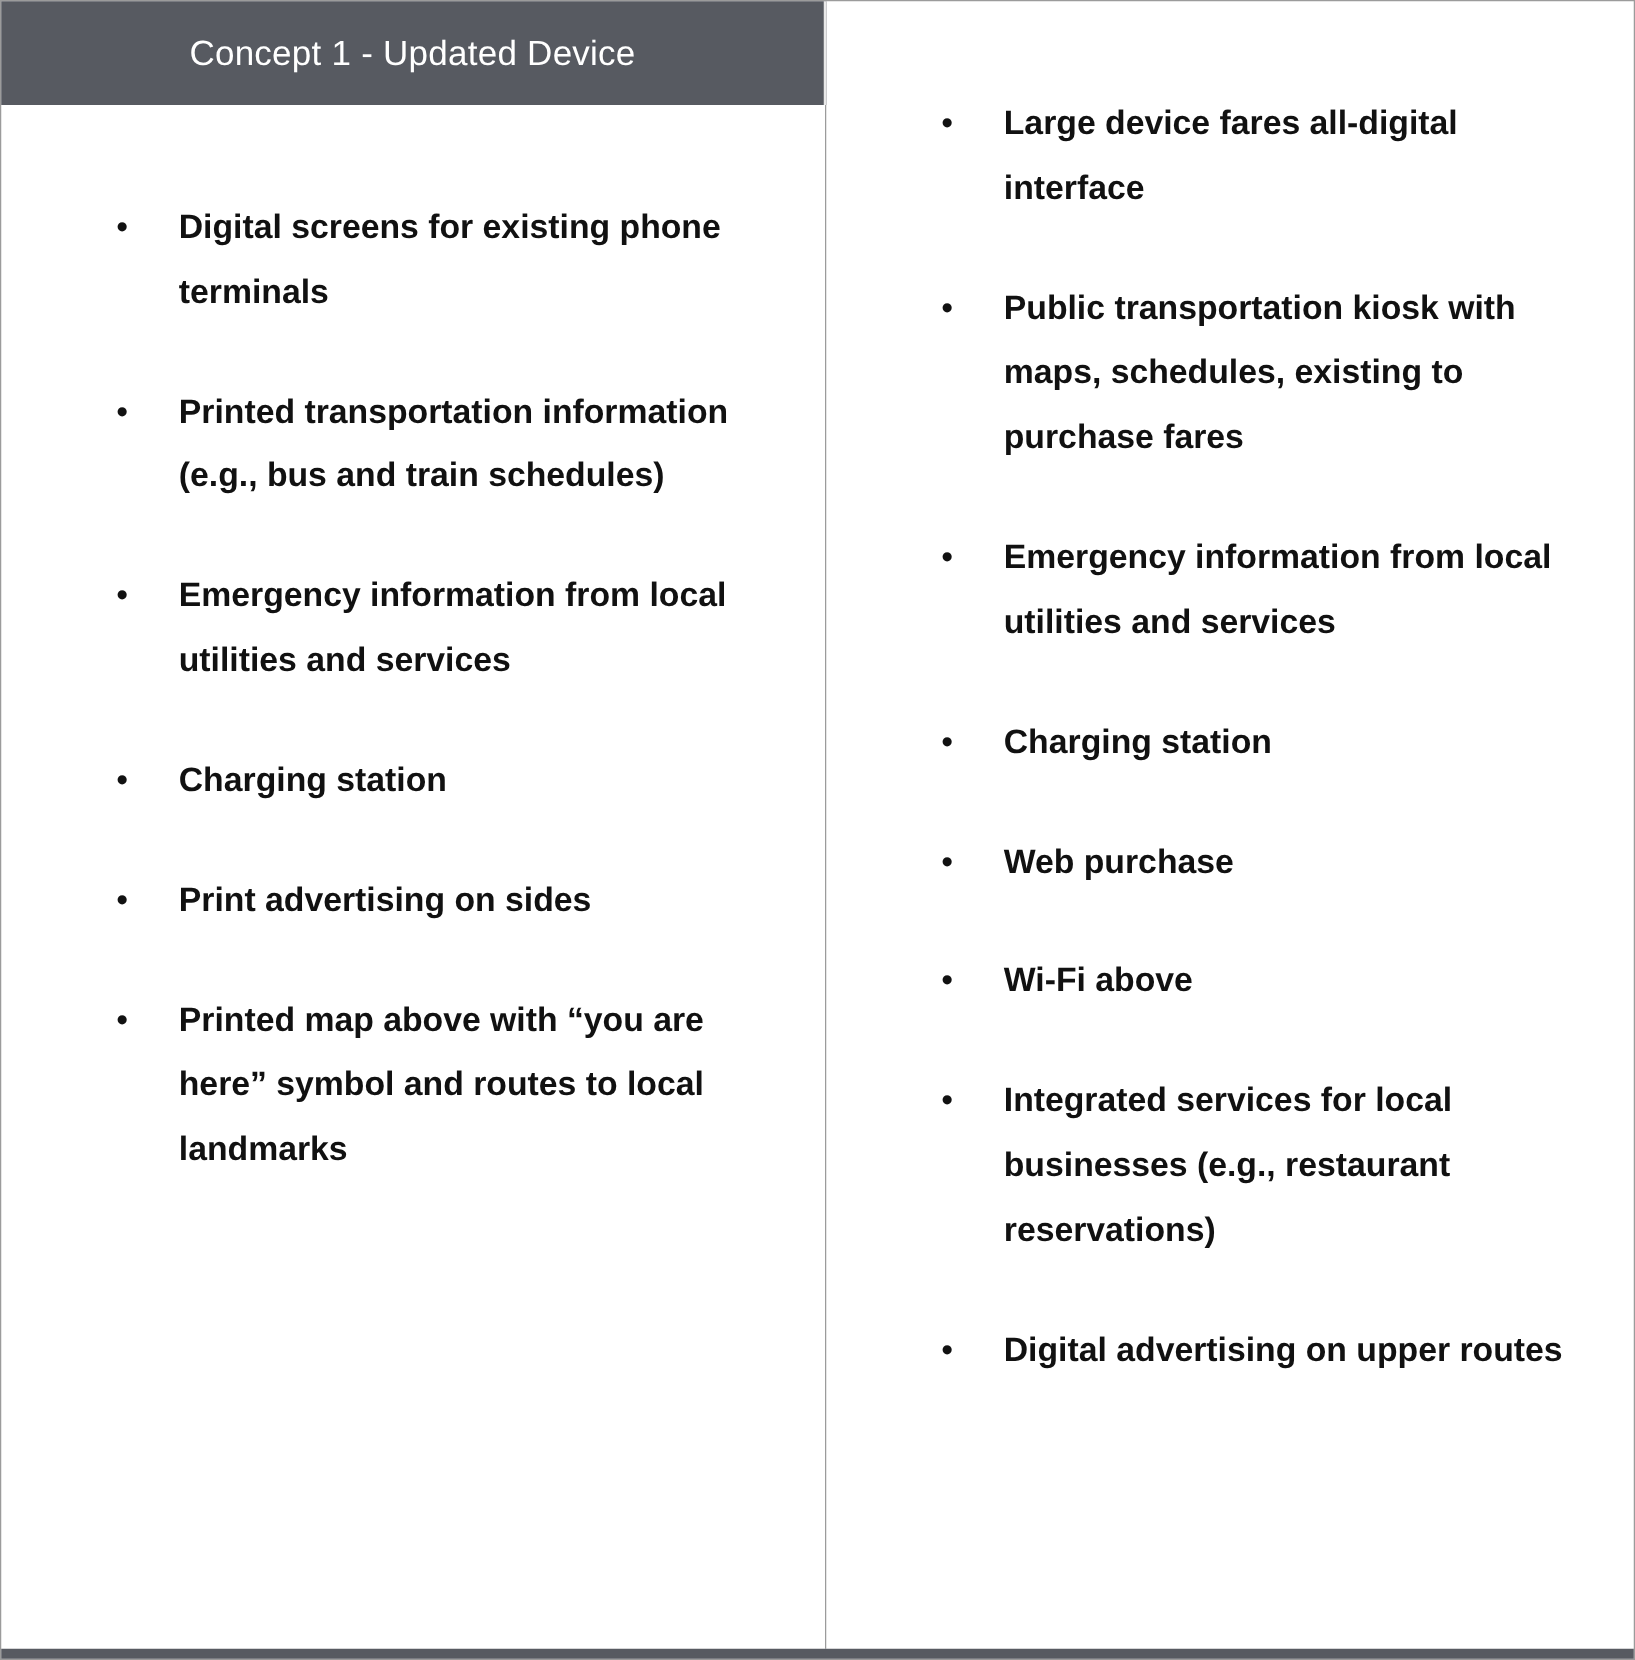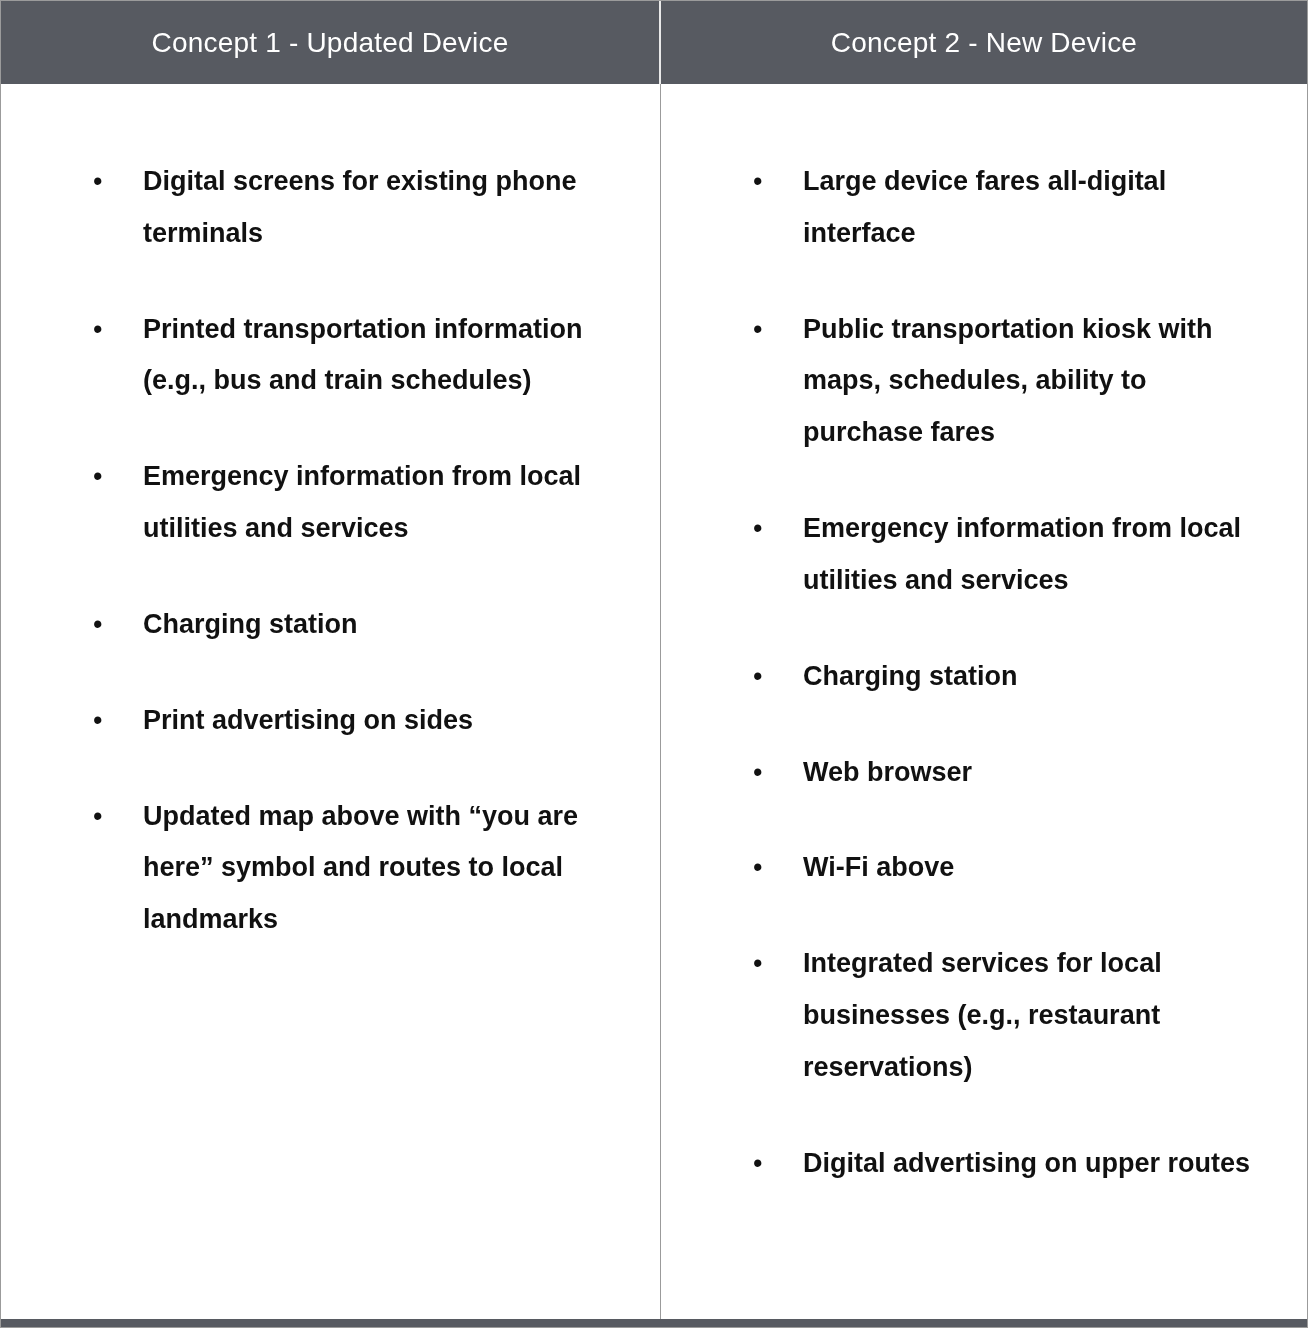--- a/index.html
+++ b/index.html
@@ -104,49 +104,48 @@
             <li class="bullet-item">
               <span class="bullet">•</span>
               <span class="bullet-text">Charging station</span>
             </li>
             <li class="bullet-item">
               <span class="bullet">•</span>
               <span class="bullet-text">Print advertising on sides</span>
             </li>
             <li class="bullet-item">
               <span class="bullet">•</span>
-              <span class="bullet-text">Updated map above with “you are here” symbol and routes to local landmarks</span>
+              <span class="bullet-text">Printed map above with “you are here” symbol and routes to local landmarks</span>
             </li>
           </ul>
       </div>
     </div>
 
     <div class="col col-right">
-      <div class="col-header">Concept 2 - New Device</div>
       <div class="col-body">
         <ul class="bullet-list">
             <li class="bullet-item">
               <span class="bullet">•</span>
               <span class="bullet-text">Large device fares all-digital interface</span>
             </li>
             <li class="bullet-item">
               <span class="bullet">•</span>
-              <span class="bullet-text">Public transportation kiosk with maps, schedules, ability to purchase fares</span>
+              <span class="bullet-text">Public transportation kiosk with maps, schedules, existing to purchase fares</span>
             </li>
             <li class="bullet-item">
               <span class="bullet">•</span>
               <span class="bullet-text">Emergency information from local utilities and services</span>
             </li>
             <li class="bullet-item">
               <span class="bullet">•</span>
               <span class="bullet-text">Charging station</span>
             </li>
             <li class="bullet-item">
               <span class="bullet">•</span>
-              <span class="bullet-text">Web browser</span>
+              <span class="bullet-text">Web purchase</span>
             </li>
             <li class="bullet-item">
               <span class="bullet">•</span>
               <span class="bullet-text">Wi-Fi above</span>
             </li>
             <li class="bullet-item">
               <span class="bullet">•</span>
               <span class="bullet-text">Integrated services for local businesses (e.g., restaurant reservations)</span>
             </li>
             <li class="bullet-item">

